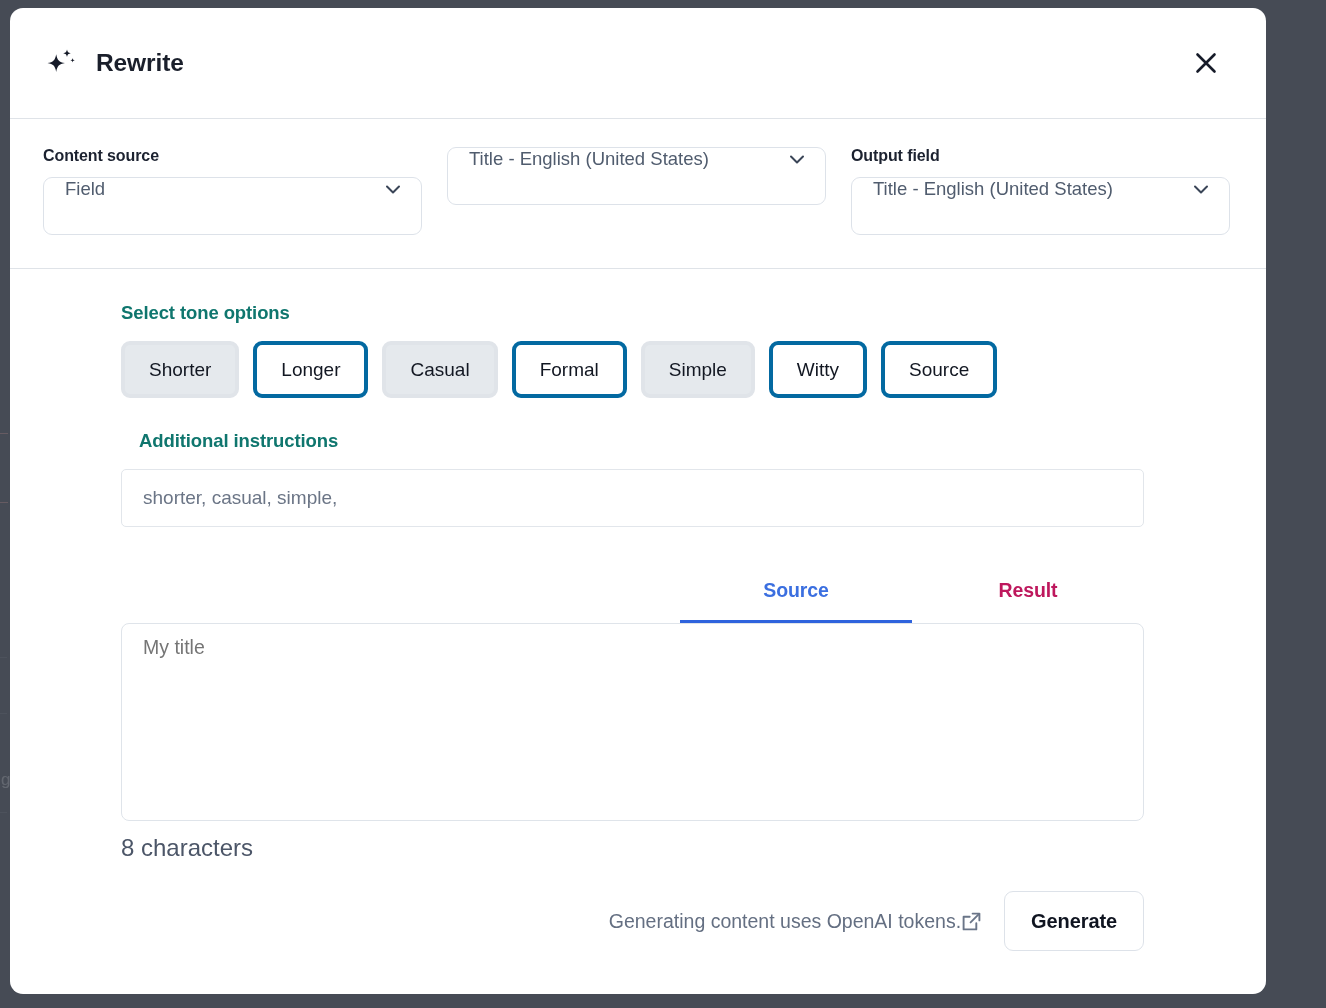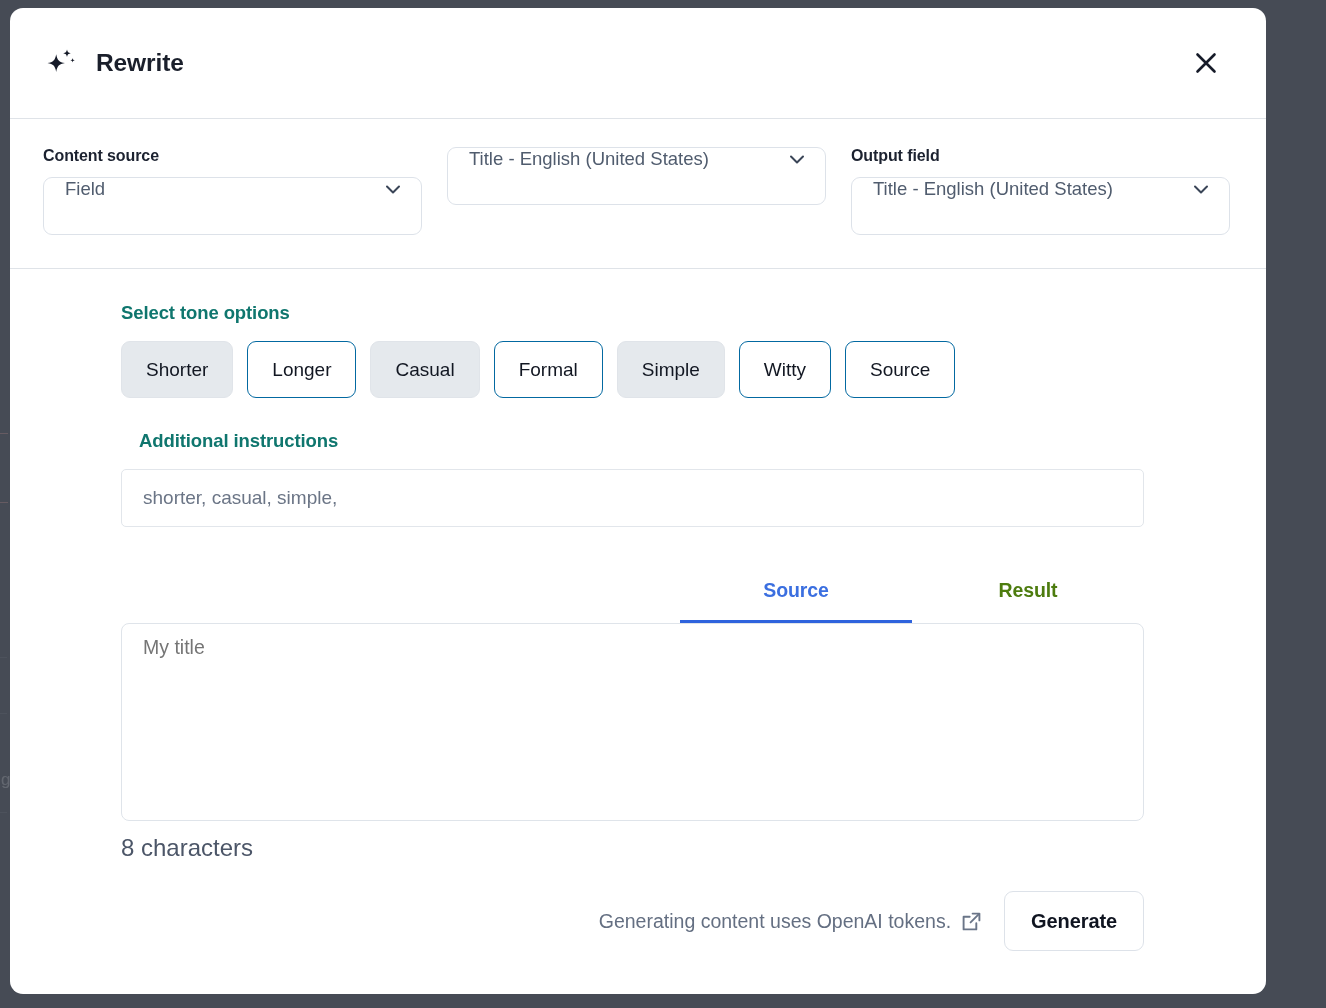--- a/index.html
+++ b/index.html
@@ -166,21 +166,21 @@
   .tone-row {
     display: flex;
     gap: 14px;
     flex-wrap: nowrap;
   }
   .tone-button {
     height: 57px;
     min-width: 0;
     padding: 0 24px;
     border-radius: 9px;
-    border: 1px solid #0369a1;
+    border: 4px solid #0369a1;
     background: #ffffff;
     font-family: "Liberation Sans", sans-serif;
     font-size: 19px;
     color: #121722;
     cursor: pointer;
     white-space: nowrap;
     display: flex;
     align-items: center;
     justify-content: center;
   }
@@ -223,21 +223,21 @@
     background: transparent;
     border: none;
     border-bottom: 3px solid transparent;
     font-family: "Liberation Sans", sans-serif;
     letter-spacing: -0.1px;
   }
   .tab.active {
     color: #3b6fe0;
     border-bottom-color: #2f63dd;
   }
-  .tab.inactive { color: #4d7c0f; }
+  .tab.inactive { color: #be185d; }
 
   
   .source-textarea {
     width: 100%;
     height: 198px;
     border: 1px solid #dfe4ea;
     border-radius: 8px;
     padding: 10px 21px;
     font-family: "Liberation Sans", sans-serif;
     font-size: 19.5px;
@@ -258,21 +258,21 @@
     margin-top: 29px;
     padding: 0 122px 0 111px;
     display: flex;
     align-items: center;
     justify-content: flex-end;
     gap: 22px;
   }
   .footer-note {
     display: flex;
     align-items: center;
-    gap: 10px;
+    gap: 0;
     font-size: 19.5px;
     color: #646f82;
     cursor: pointer;
   }
   .external-icon { display: block; flex: 0 0 21px; }
   .generate-button {
     height: 60px;
     padding: 0 26px;
     border: 1px solid #dde2e9;
     border-radius: 9px;

